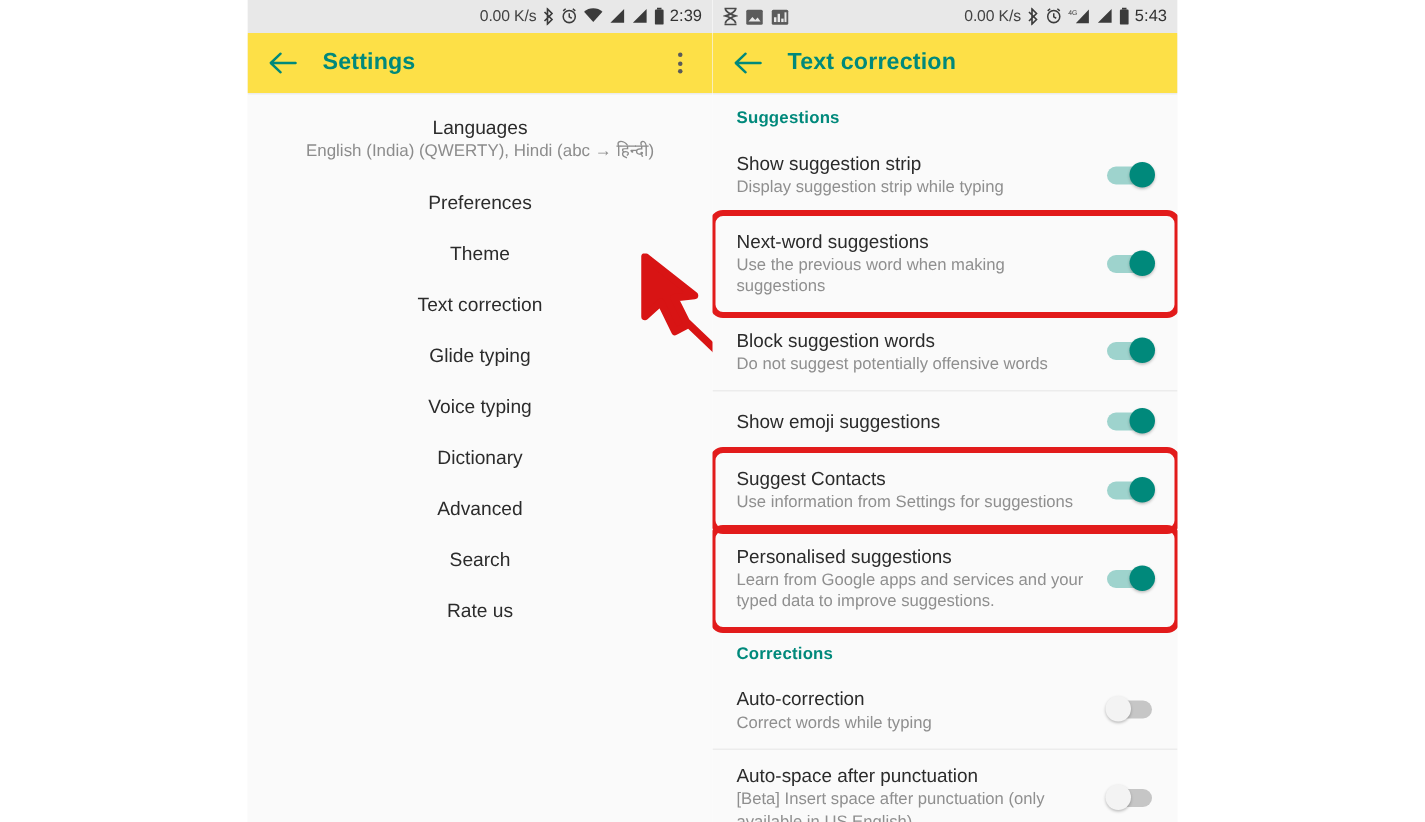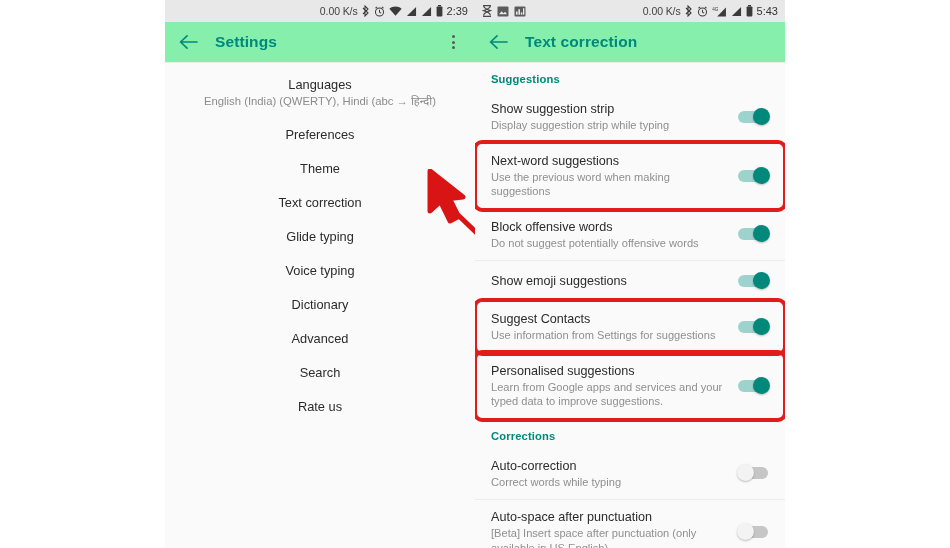--- a/index.html
+++ b/index.html
@@ -31,29 +31,29 @@
     background: #e8e8e8;
     display: flex;
     align-items: center;
     padding: 0 7px;
     font-size: 10.5px;
     color: #3b3b3b;
     gap: 4px;
   }
   .sb-left { display: flex; align-items: center; gap: 5px; }
   .sb-spacer { flex: 1; }
-  .sb-right { display: flex; align-items: center; gap: 4px; }
+  .sb-right { display: flex; align-items: flex-start; gap: 4px; }
   .sb-text { font-size: 10.5px; letter-spacing: -0.1px; color: #434343; }
   .sb-time { font-size: 11px; color: #333; font-weight: 400; }
   .sb-ico { display: inline-flex; align-items: center; }
 
   
   .appbar {
     height: 40px;
-    background: #86efac;
+    background: #fde047;
     display: flex;
     align-items: center;
     padding: 0 12px;
     box-shadow: 0 1px 0 rgba(0,0,0,0.055);
   }
   .back-arrow {
     width: 22px; height: 22px;
     display: flex; align-items: center; justify-content: center;
     color: #00897b;
     cursor: pointer;
@@ -366,21 +366,21 @@
             <div class="pref-title">Next-word suggestions</div>
             <div class="pref-sub">Use the previous word when making suggestions</div>
           </div>
           <div class="switch on">
             <span class="track"></span>
             <span class="thumb"></span>
           </div>
         </div>
         <div class="pref-row">
           <div class="pref-text">
-            <div class="pref-title">Block offensive words</div>
+            <div class="pref-title">Block suggestion words</div>
             <div class="pref-sub">Do not suggest potentially offensive words</div>
           </div>
           <div class="switch on">
             <span class="track"></span>
             <span class="thumb"></span>
           </div>
         </div>
         <div class="pref-row">
           <div class="pref-text">
             <div class="pref-title">Show emoji suggestions</div>

